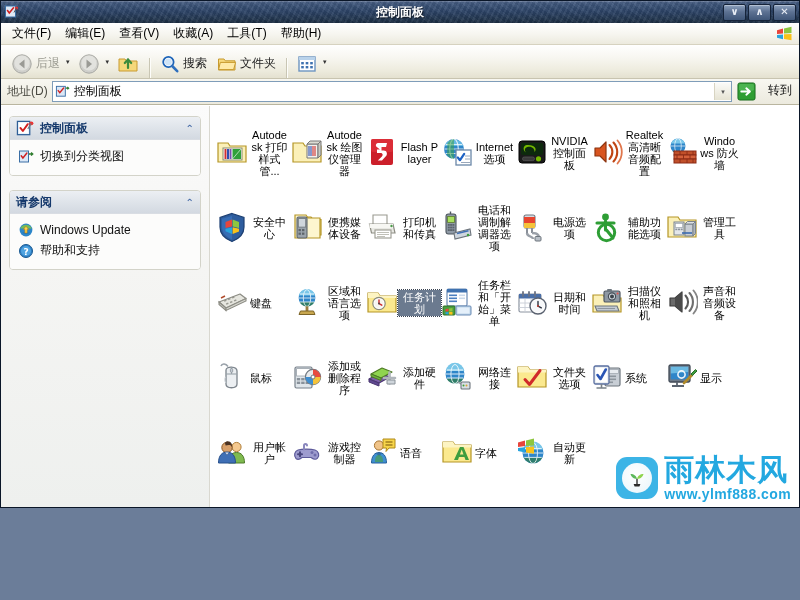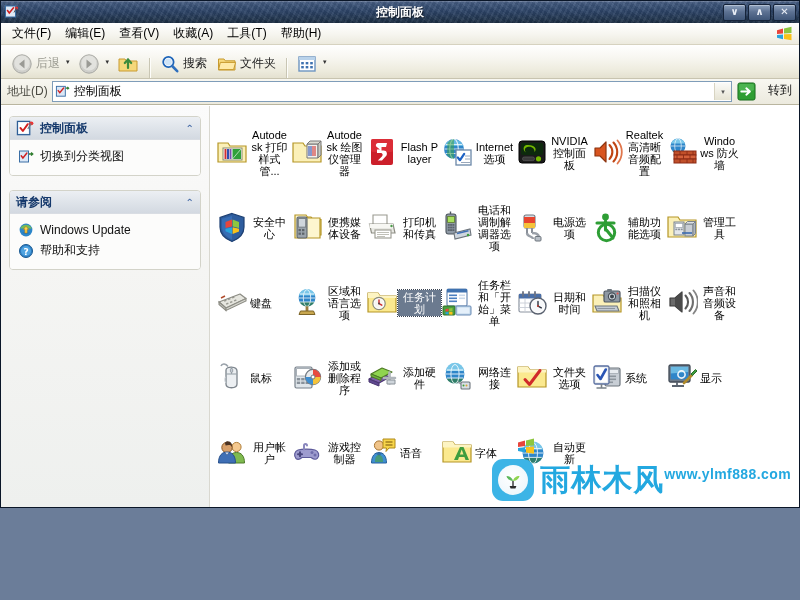--- a/index.html
+++ b/index.html
@@ -145,21 +145,21 @@
   }
   #wm .wmlogo{
     width:42px;height:42px;border-radius:11px;background:#3cb4e6;
     display:flex;align-items:center;justify-content:center;
   }
   #wm .wmlogo .inner{
     width:30px;height:30px;border-radius:50%;
     background:radial-gradient(circle at 45% 40%,#ffffff,#e8f4fa);
     display:flex;align-items:center;justify-content:center;
   }
-  #wm .wmtext{display:flex;flex-direction:row;line-height:1;}
+  #wm .wmtext{display:flex;flex-direction:column;line-height:1;}
   #wm .wmcn{font-size:30px;font-weight:bold;color:#23a8e0;letter-spacing:1px;
     font-family:"DejaVu Sans","Liberation Sans",sans-serif;}
   #wm .wmurl{font-size:14px;font-weight:bold;color:#23a8e0;letter-spacing:.4px;margin-top:2px;}
 </style>
 </head>
 <body>
 
 <div id="window">
 
   <div id="titlebar">

